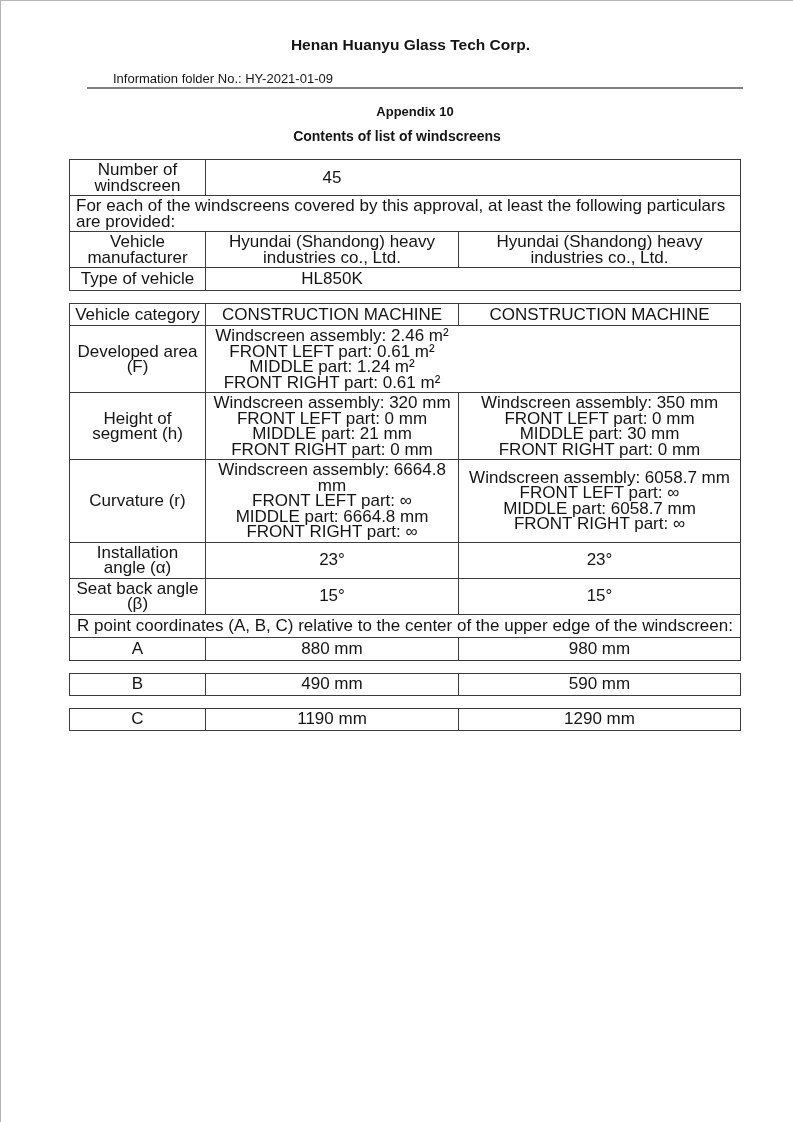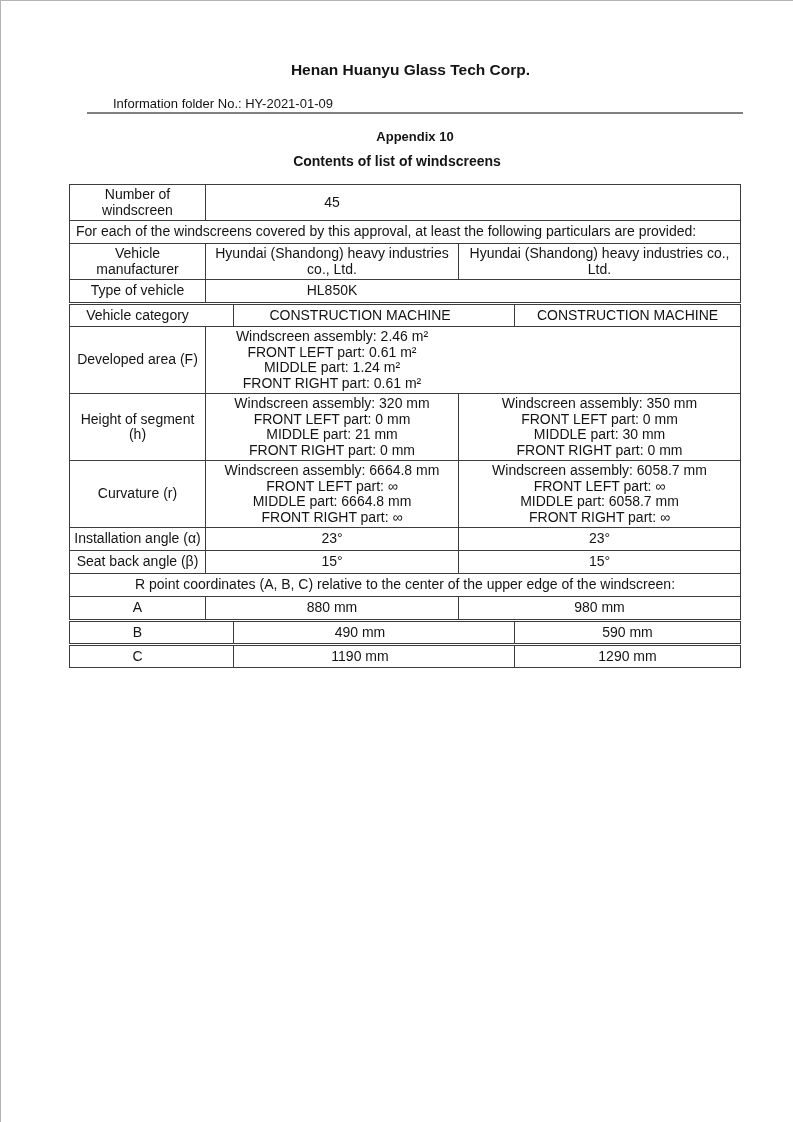--- a/index.html
+++ b/index.html
@@ -12,21 +12,21 @@
   body{
     width:793px;height:1122px;
     background:#ffffff;
     font-family:"Liberation Sans", sans-serif;
     color:var(--txt);
     border-left:1px solid #b4b4b4;
     border-top:1px solid #b4b4b4;
     overflow:hidden;
   }
   .doc-title{
-    margin-top:60px;
+    margin-top:35px;
     text-align:center;
     font-size:15.5px;
     font-weight:bold;
     padding-left:27px;
   }
   .info-row{
     display:flex;
     justify-content:space-between;
     align-items:flex-start;
     margin:17px 57px 0 112px;
@@ -48,32 +48,32 @@
   }
   .appendix-subtitle{
     margin-top:9px;
     text-align:center;
     font-size:14px;
     font-weight:bold;
   }
   .wtable{
     width:672px;
     margin:15px 0 0 68px;
-    font-size:14px;
+    font-size:17px;
     line-height:15.5px;
   }
   .trow{
     display:grid;
     grid-template-columns:135px 253px 1fr;
     border:1px solid var(--bc);
     border-top:none;
     min-height:23px;
   }
   .trow.first{border-top:1px solid var(--bc);}
-  .trow.gap-before{margin-top:1px;border-top:1px solid var(--bc);gap:28px;}
+  .trow.gap-before{margin-top:12px;border-top:1px solid var(--bc);}
   .trow.fullspan{grid-template-columns:1fr;}
   .cell{
     display:flex;
     flex-direction:column;
     justify-content:center;
     text-align:center;
     white-space:pre-line;
     padding:2px 4px;
   }
   .cell + .cell{border-left:1px solid var(--bc);}

